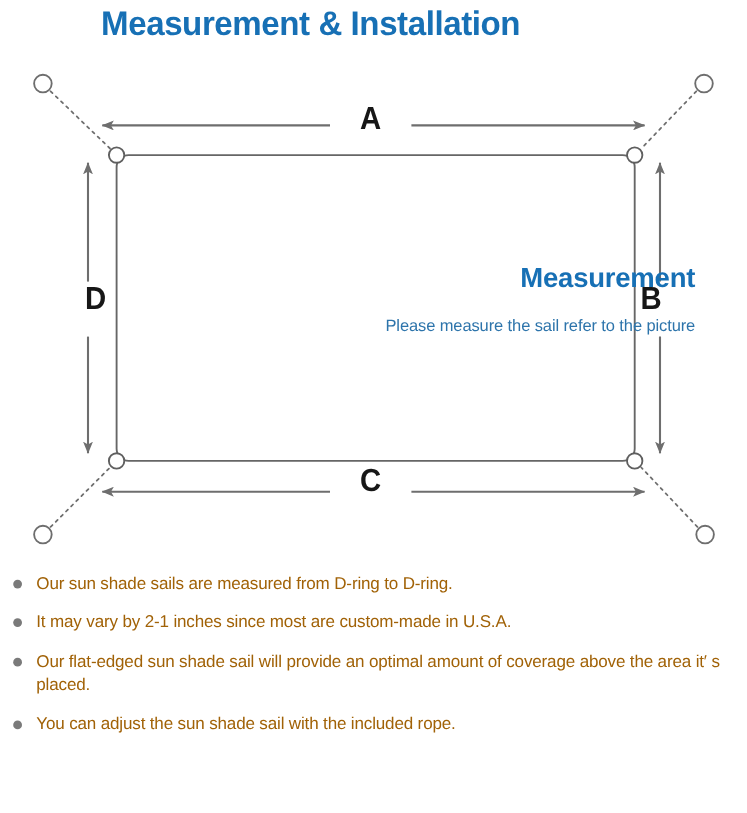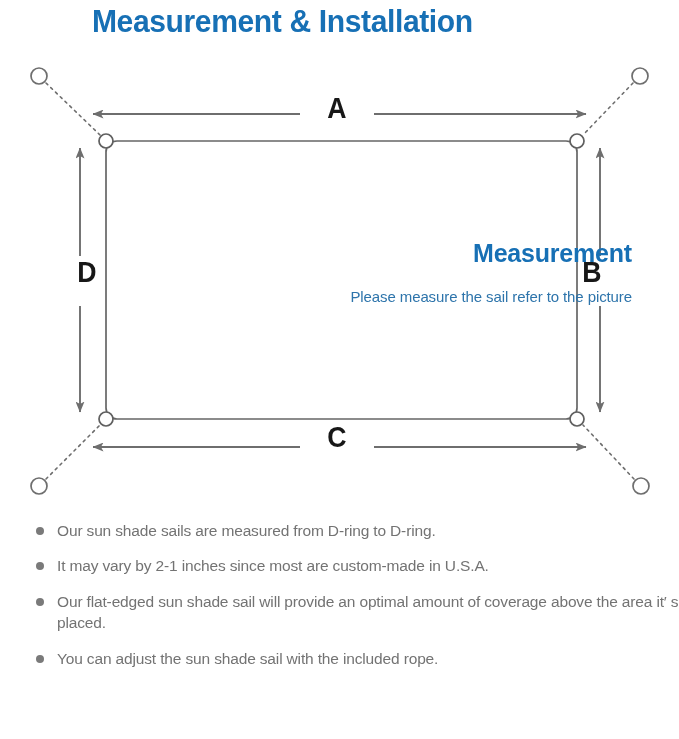--- a/index.html
+++ b/index.html
@@ -95,23 +95,22 @@
     top: 520px;
     width: 679px;
   }
   .note-item {
     position: relative;
     padding-left: 33px;
     padding-right: 0;
     margin-bottom: 14px;
     font-size: 15.5px;
     line-height: 1.38;
-    color: #737373;
+    color: #a16207;
     letter-spacing: -0.15px;
-    margin-left: 24px;
   }
   .note-bullet {
     position: absolute;
     left: 12px;
     top: 7px;
     width: 8px;
     height: 8px;
     border-radius: 50%;
     background: #7a7a7a;
   }

